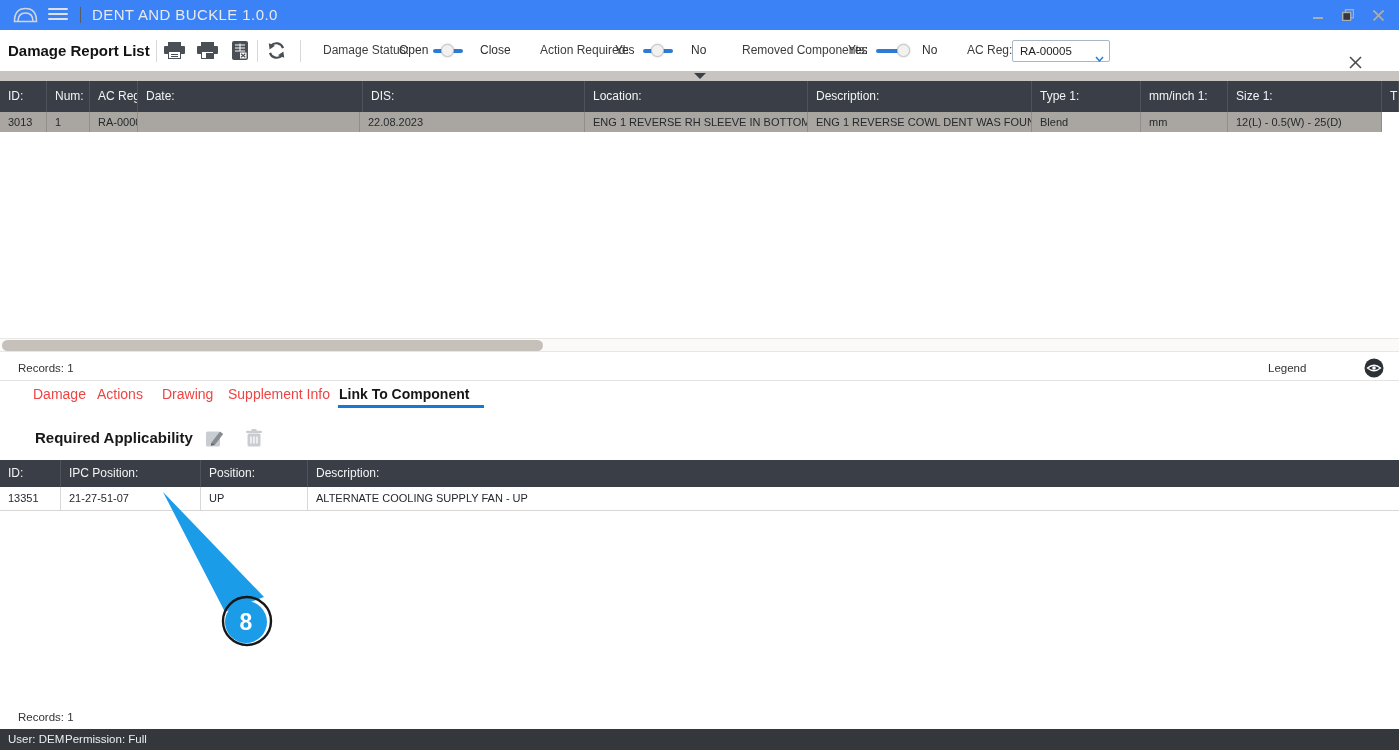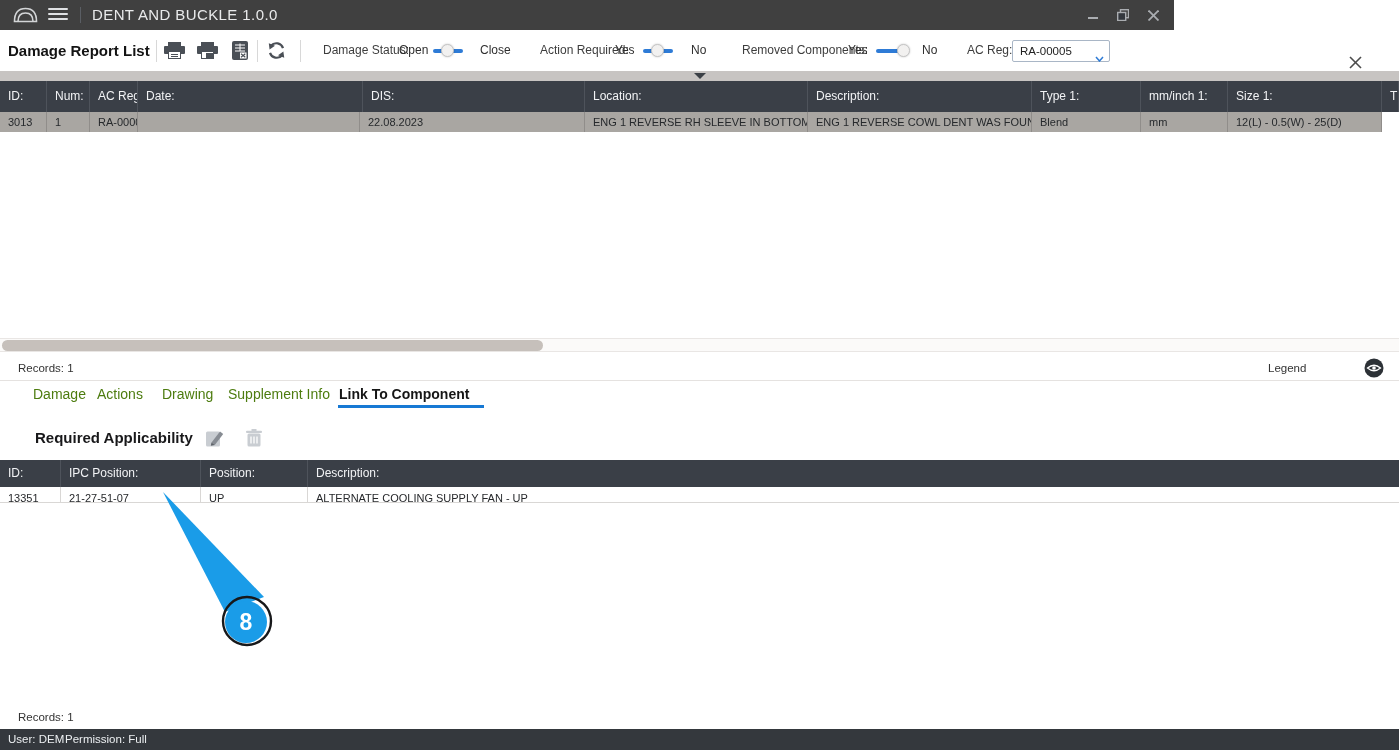--- a/index.html
+++ b/index.html
@@ -1,21 +1,21 @@
 <!DOCTYPE html>
 <html><head>
 <meta charset="utf-8">
 <style>
   * { margin:0; padding:0; box-sizing:border-box; }
   html,body { width:1399px; height:750px; overflow:hidden; }
   body { font-family:"Liberation Sans", sans-serif; background:#fff; position:relative; }
   .app { position:absolute; inset:0; width:1399px; height:750px; background:#fff; }
 
   
-  .titlebar { position:absolute; left:0; top:0; width:1174px; height:30px; background:#404040;text-align:right; }
+  .titlebar { position:absolute; left:0; top:0; width:1399px; height:30px; background:#3b82f6;text-align:right; }
   .logo { position:absolute; left:12px; top:5px; }
   .hamburger { position:absolute; left:48px; top:8px; width:20px; height:14px; background:none; border:none; cursor:pointer; }
   .hamburger i { display:block; height:2px; background:#dfe1e3; margin:0 0 3px 0; border-radius:1px; }
   .tb-sep { position:absolute; left:80px; top:7px; width:1px; height:16px; background:#5a5e64; }
   .tb-title { position:absolute; left:92px; top:0; height:30px; line-height:30px; color:#e9eaeb; font-size:15px; letter-spacing:0.4px; }
   .win-controls { position:absolute; right:6px; top:0; height:30px; display:flex; align-items:center; }
   .wc { width:30px; height:26px; background:none; border:none; display:flex; align-items:center; justify-content:center; cursor:pointer; }
 
   
   .toolbar { position:absolute; left:0; top:30px; width:1399px; height:41px; background:#fff; }
@@ -55,33 +55,33 @@
   .hthumb { position:absolute; left:2px; top:1px; width:541px; height:11px; border-radius:6px; background:#c6c0bb; cursor:pointer; }
 
   
   .records1 { position:absolute; left:0; top:355px; width:1399px; height:26px; border-bottom:1px solid #e5e2e0; }
   .rec-label { position:absolute; left:18px; top:0; line-height:26px; font-size:11.5px; color:#333; }
   .legend-label { position:absolute; left:1268px; top:0; line-height:26px; font-size:11.5px; color:#333; }
   .legend-eye { position:absolute; left:1364px; top:3px; background:none; border:none; cursor:pointer; padding:0; }
 
   
   .tabs { position:absolute; left:0; top:382px; width:1399px; height:27px; }
-  .tab { position:absolute; top:0; height:27px; line-height:24px; font-size:14px; color:#4d7c0f; cursor:pointer; white-space:nowrap; }
+  .tab { position:absolute; top:0; height:27px; line-height:24px; font-size:14px; color:#ef4444; cursor:pointer; white-space:nowrap; }
   .tab.active { font-weight:700; color:#161616; }
   .tab-underline { position:absolute; left:338px; top:23px; width:146px; height:3px; background:#1779d4; }
 
   
   .section-hd { position:absolute; left:0; top:424px; width:1399px; height:30px; }
   .section-title { position:absolute; left:35px; top:0; line-height:28px; font-size:15px; font-weight:700; color:#18181a; }
   .icon-btn { position:absolute; top:5px; background:none; border:none; cursor:default; padding:0; }
 
   
   .g2-head { position:absolute; left:0; top:460px; width:1399px; height:27px; background:#3a3f47; display:flex; }
   .g2-head .hc { border-right:1px solid #4e535b; color:#f2f3f5; font-size:12px; line-height:27px; padding-left:8px; flex-shrink:0; white-space:nowrap; }
-  .g2-row { position:absolute; left:0; top:487px; width:1399px; height:16px; background:#fff; display:flex; border-bottom:1px solid #d9d7d5; cursor:pointer;justify-content:flex-end; }
+  .g2-row { position:absolute; left:0; top:487px; width:1399px; height:24px; background:#fff; display:flex; border-bottom:1px solid #d9d7d5; cursor:pointer;justify-content:flex-end; }
   .g2-row .rc { border-right:1px solid #d9d7d5; color:#26282b; font-size:11px; line-height:23px; padding-left:8px; flex-shrink:0; white-space:nowrap; }
   .d0{width:61px}.d1{width:140px}.d2{width:107px}.d3{flex:1; border-right:none !important;}
 
   .records2 { position:absolute; left:18px; top:706px; line-height:22px; font-size:11.5px; color:#333; }
 
   
   .statusbar { position:absolute; left:0; top:729px; width:1399px; height:21px; background:#34383d; }
   .sb-user { position:absolute; left:8px; line-height:21px; font-size:11.5px; color:#eceff1; }
   .sb-perm { position:absolute; left:65px; line-height:21px; font-size:11.5px; color:#eceff1; }
 

